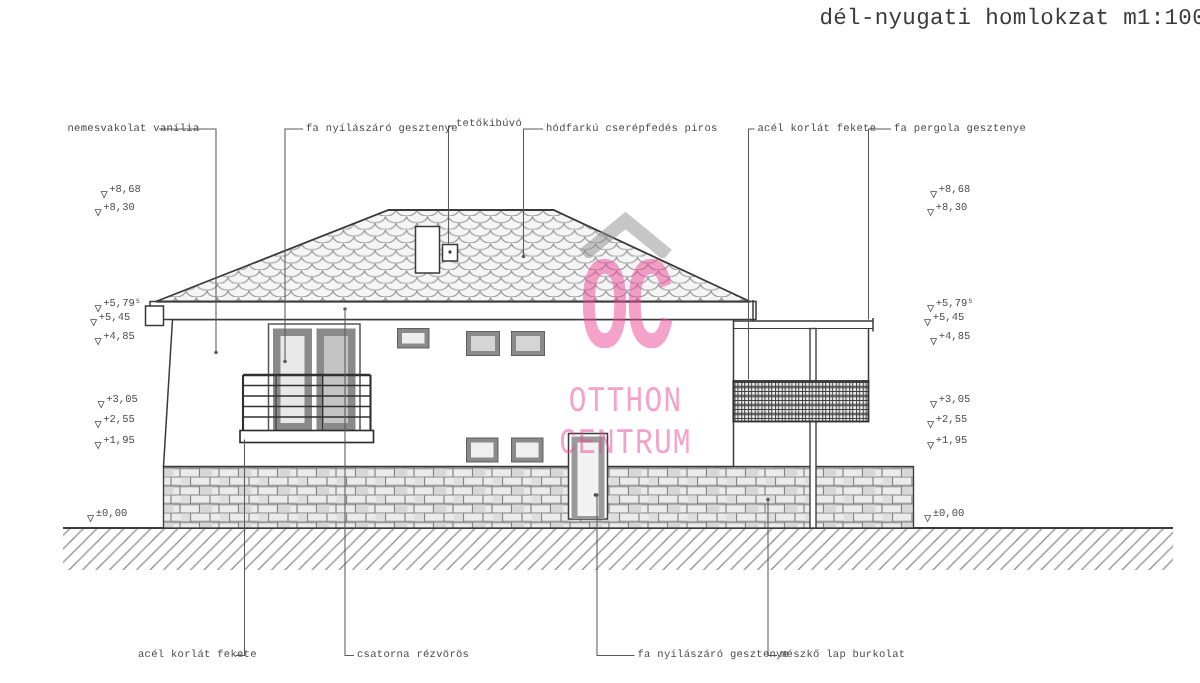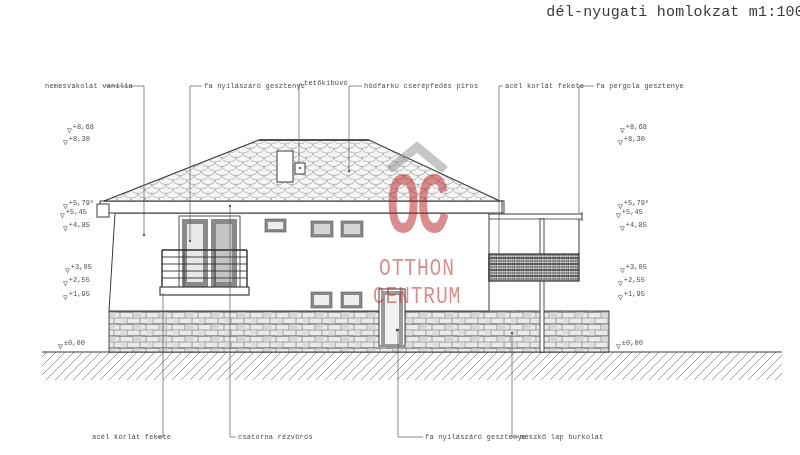--- a/index.html
+++ b/index.html
@@ -6,21 +6,21 @@
   #stage{position:relative;width:800px;height:455px;background:#ffffff;overflow:hidden;
          font-family:Liberation Mono, monospace;margin-left:12px;}
   .title{position:absolute;top:4px;left:0;width:792px;text-align:right;font-size:15px;
          color:#3a3a3a;letter-spacing:.2px;}
   svg.draw{position:absolute;left:0;top:0;}
   .lbl{position:absolute;font-size:7px;color:#4c4c4c;white-space:nowrap;letter-spacing:.2px;}
   .marker{position:absolute;display:flex;align-items:flex-start;white-space:nowrap;}
   .m-tri{font-size:8px;line-height:8px;color:#4c4c4c;margin-top:3px;}
   .m-val{font-size:7px;line-height:7px;color:#4c4c4c;margin-left:1px;}
   .wm{position:absolute;left:330px;top:140px;width:150px;text-align:center;opacity:.5;
-      color:#b91c1c;pointer-events:none;}
+      color:#ec4899;pointer-events:none;}
   .wm-logo{font-size:88px;line-height:70px;font-weight:bold;transform:scaleX(.62);
            transform-origin:center top;letter-spacing:-4px;}
   .wm-roof{display:block;margin:0 auto 2px auto;}
   .wm-l1{margin-top:14px;font-size:24px;line-height:22px;letter-spacing:1px;transform:scaleX(.82);transform-origin:center;}
   .wm-l2{margin-top:6px;font-size:24px;line-height:22px;letter-spacing:1px;transform:scaleX(.82);transform-origin:center;}
 </style>
 </head>
 <body>
 
 <div id="stage">

